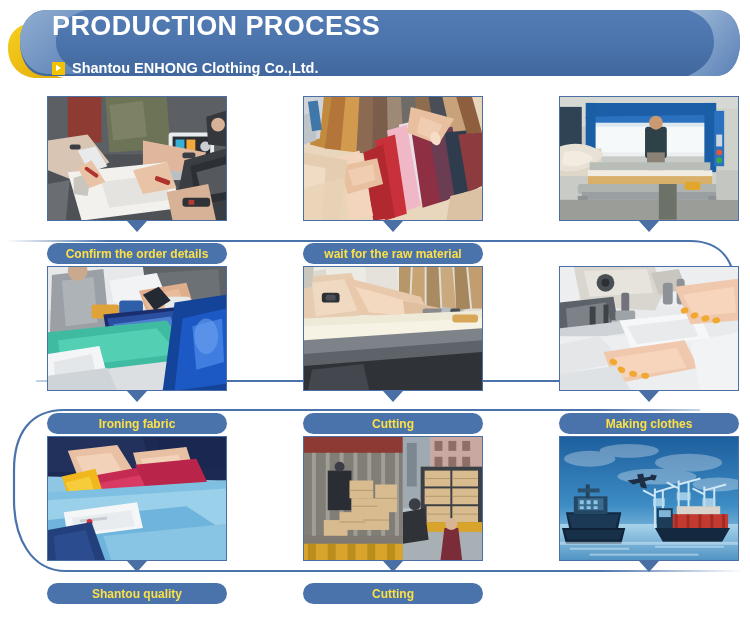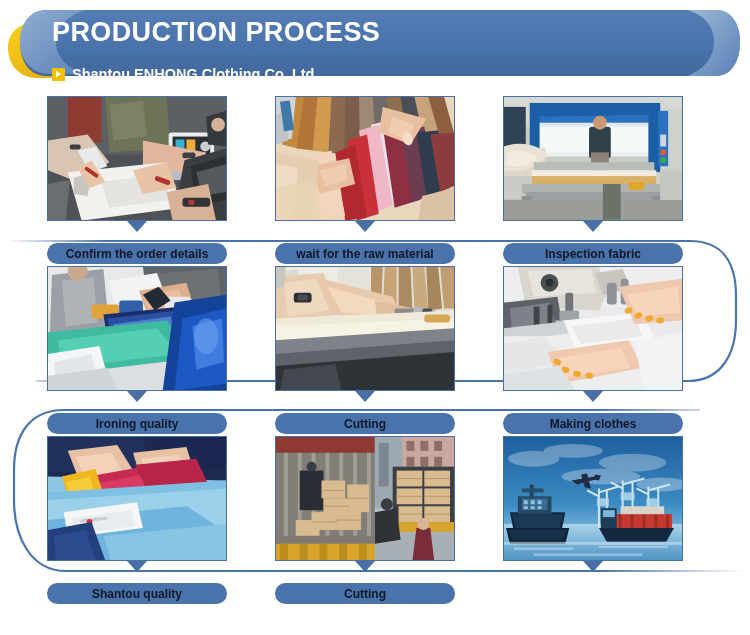--- a/index.html
+++ b/index.html
@@ -17,21 +17,21 @@
 
   
   .banner-wrap {
     position: absolute;
     left: 0; top: 8px;
     width: 750px; height: 72px;
   }
   .banner-svg { position: absolute; left: 0; top: 0; }
   .banner-text {
     position: absolute;
-    left: 52px; top: 6px;
+    left: 52px; top: 0;
     width: 600px; height: 72px;
     display: flex;
     flex-direction: column;
     justify-content: center;
   }
   .banner-title {
     color: #ffffff;
     font-size: 27px;
     font-weight: bold;
     letter-spacing: 0.4px;
@@ -72,21 +72,21 @@
   .rows { position: absolute; left: 0; top: 96px; width: 750px; }
   .row {
     position: relative;
     display: flex;
     justify-content: flex-start;
     height: 170px;
   }
   .cell {
     position: relative;
     width: 180px;
-    margin-left: 48px;
+    margin-left: 76px;
   }
   .cell:first-child { margin-left: 47px; }
 
   .photo {
     position: relative;
     width: 180px;
     height: 125px;
     border: 1px solid #4a6fa5;
     box-sizing: border-box;
     overflow: hidden;
@@ -106,21 +106,21 @@
   }
 
   .label-pill {
     position: absolute;
     left: 0;
     top: 147px;
     width: 180px;
     height: 21px;
     border-radius: 11px;
     background: #4a73ab;
-    color: #0f172a;
+    color: #fde047;
     font-size: 12px;
     font-weight: bold;
     display: flex;
     align-items: center;
     justify-content: center;
     box-sizing: border-box;
     white-space: nowrap;
   }
 </style>
 </head>
@@ -316,21 +316,20 @@
           <rect x="22" y="96" width="136" height="8" fill="#9aa0a2"></rect>
           <rect x="18" y="100" width="10" height="25" fill="#8d9294"></rect>
           <rect x="150" y="100" width="10" height="25" fill="#8d9294"></rect>
           <rect x="0" y="104" width="180" height="21" fill="#9b9e98"></rect>
           <rect x="126" y="86" width="16" height="8" rx="2" fill="#e2a62c"></rect>
           <rect x="100" y="88" width="18" height="36" fill="#6d7268"></rect>
           <rect x="158" y="74" width="22" height="30" fill="#c4c7c1"></rect>
         </svg>
       </div>
       <div class="arrow-down"></div>
-      <div class="label-pill">Inspection fabric</div>
     </div>
   </div>
 
   <div class="row">
 
     <div class="cell">
       <div class="photo">
         <svg class="scene" viewBox="0 0 180 125" preserveAspectRatio="none">
           <rect width="180" height="125" fill="#dcdfe2"></rect>
           <rect x="0" y="0" width="180" height="44" fill="#e6e8ea"></rect>
@@ -357,21 +356,21 @@
           <path d="M0,88 L52,80 L64,125 L0,125 Z" fill="#f4f5f6"></path>
           <path d="M6,96 L44,88 L52,125 L8,125 Z" fill="#e4e7ea"></path>
           <path d="M128,36 L180,28 L180,125 L116,125 Z" fill="#14439a"></path>
           <path d="M136,52 L180,42 L180,118 L128,125 Z" fill="#1d59c4"></path>
           <path d="M146,60 L176,52 L178,96 L150,104 Z" fill="#3f7ee0"></path>
           <ellipse cx="160" cy="70" rx="12" ry="18" fill="#6ba0ec" opacity="0.6"></ellipse>
           <path d="M0,110 L60,102 L70,125 L0,125 Z" fill="#cfd4d9"></path>
         </svg>
       </div>
       <div class="arrow-down"></div>
-      <div class="label-pill">Ironing quality</div>
+      <div class="label-pill">Ironing fabric</div>
     </div>
 
     <div class="cell">
       <div class="photo">
         <svg class="scene" viewBox="0 0 180 125" preserveAspectRatio="none">
           <rect width="180" height="125" fill="#d6d2c8"></rect>
           <rect x="0" y="0" width="180" height="56" fill="#e0ddd4"></rect>
           <g opacity="0.85">
             <path d="M96,0 L108,0 L106,46 L94,44 Z" fill="#b08a58"></path>
             <path d="M110,0 L122,0 L122,46 L108,46 Z" fill="#c49a64"></path>

